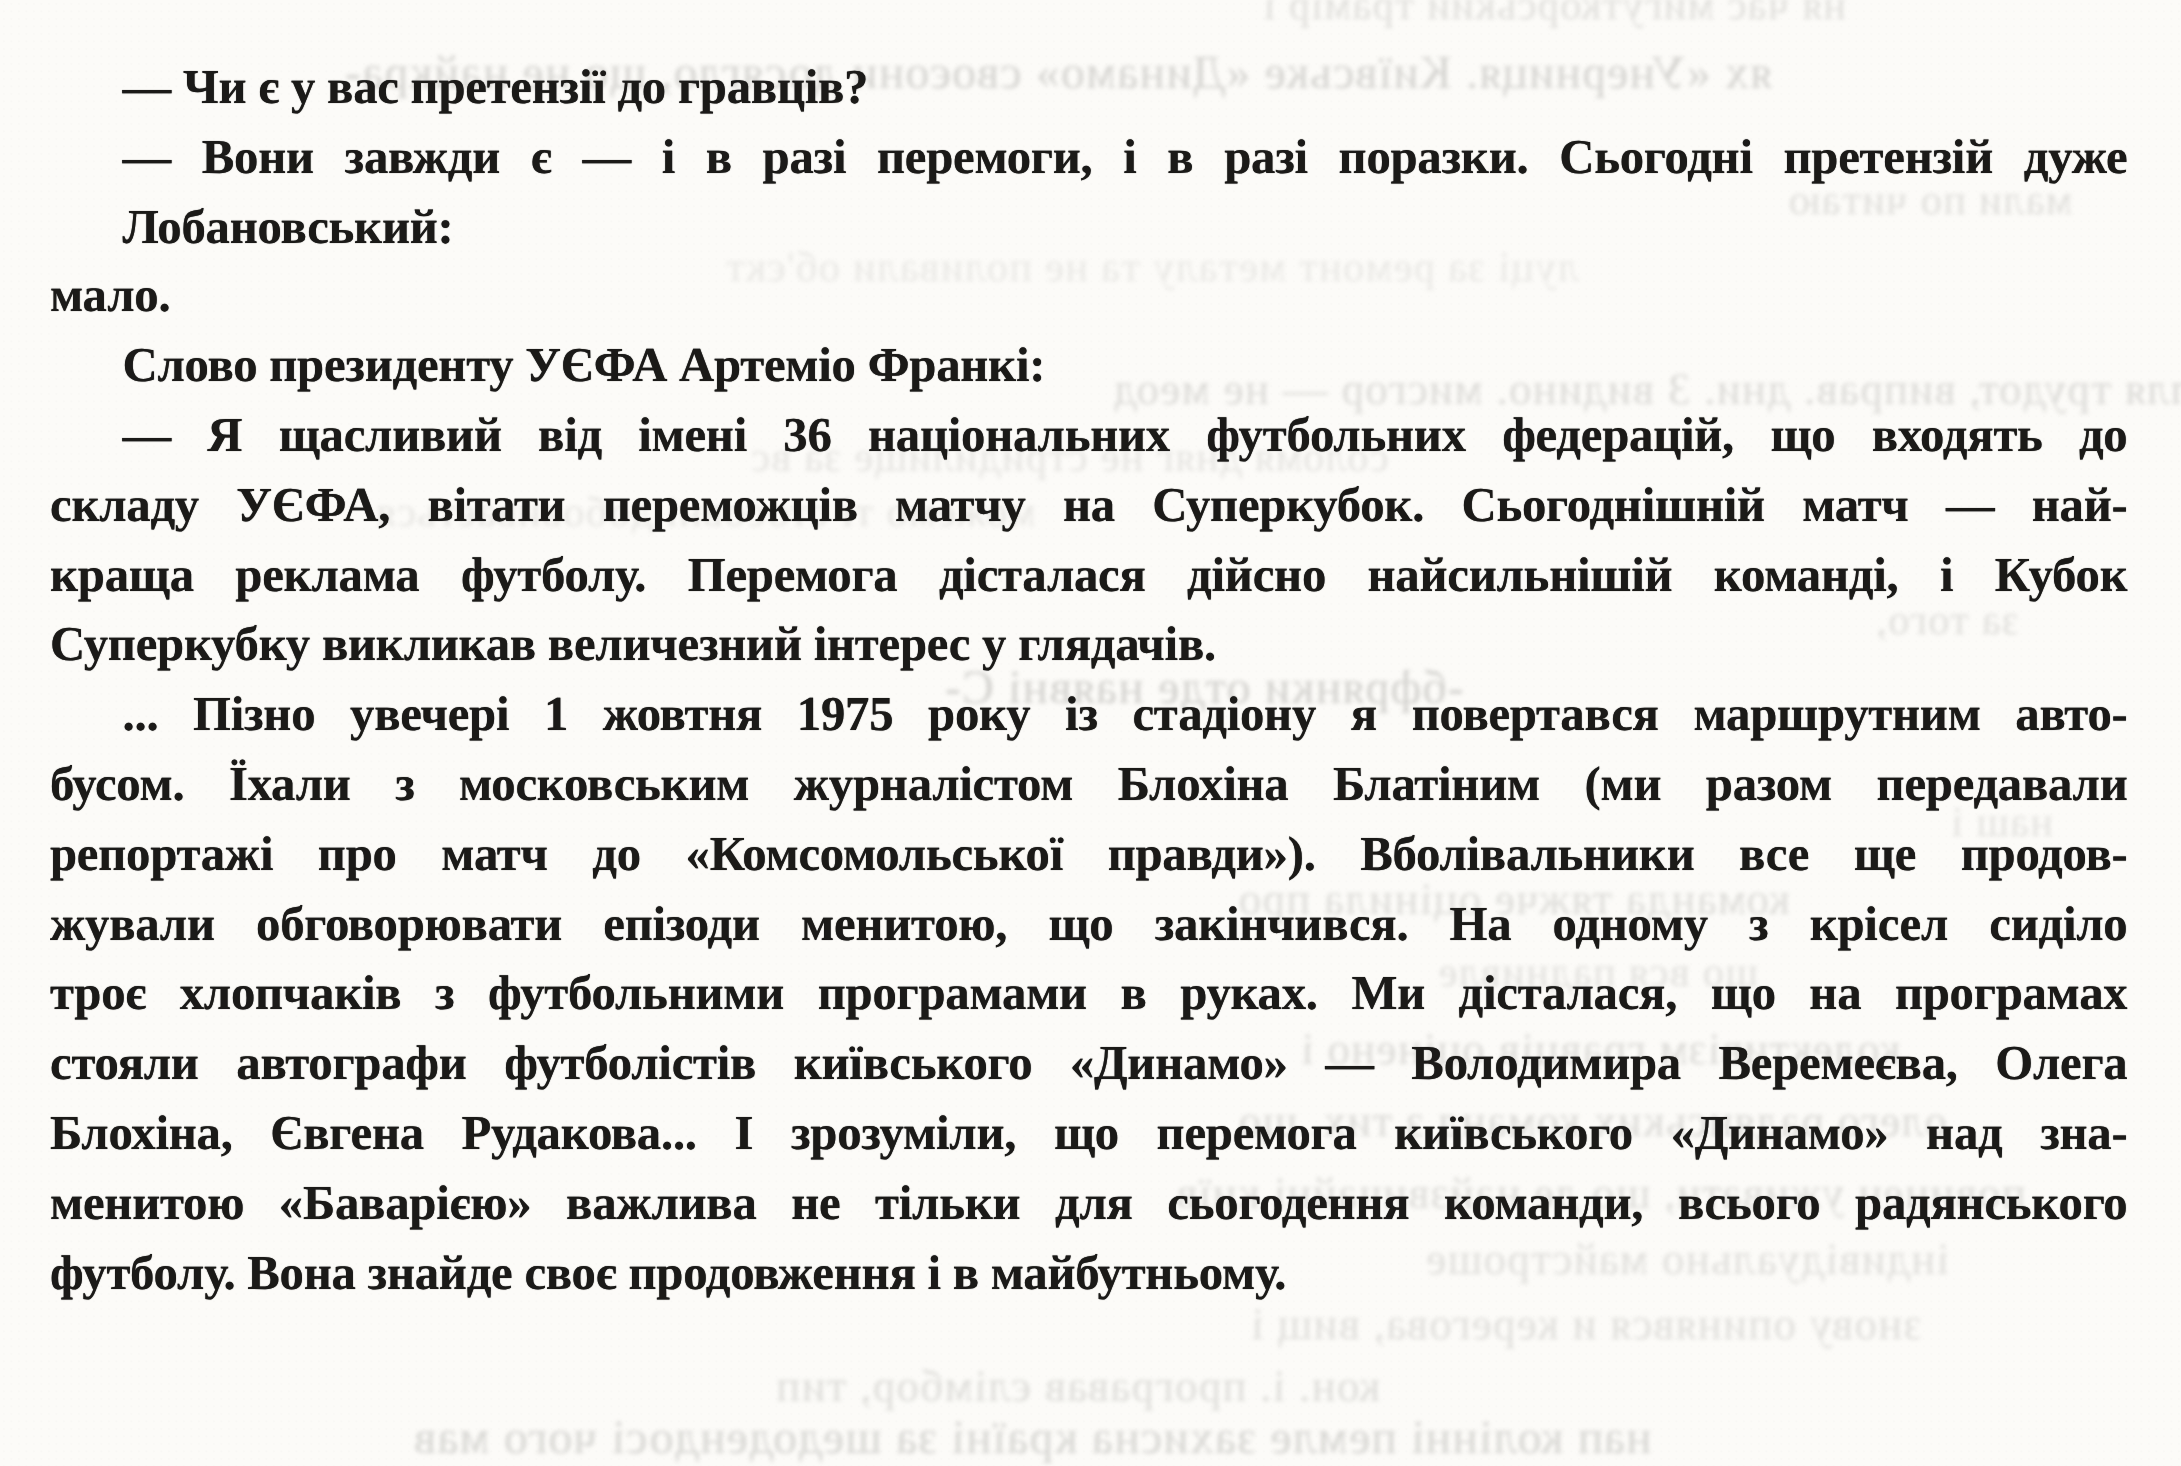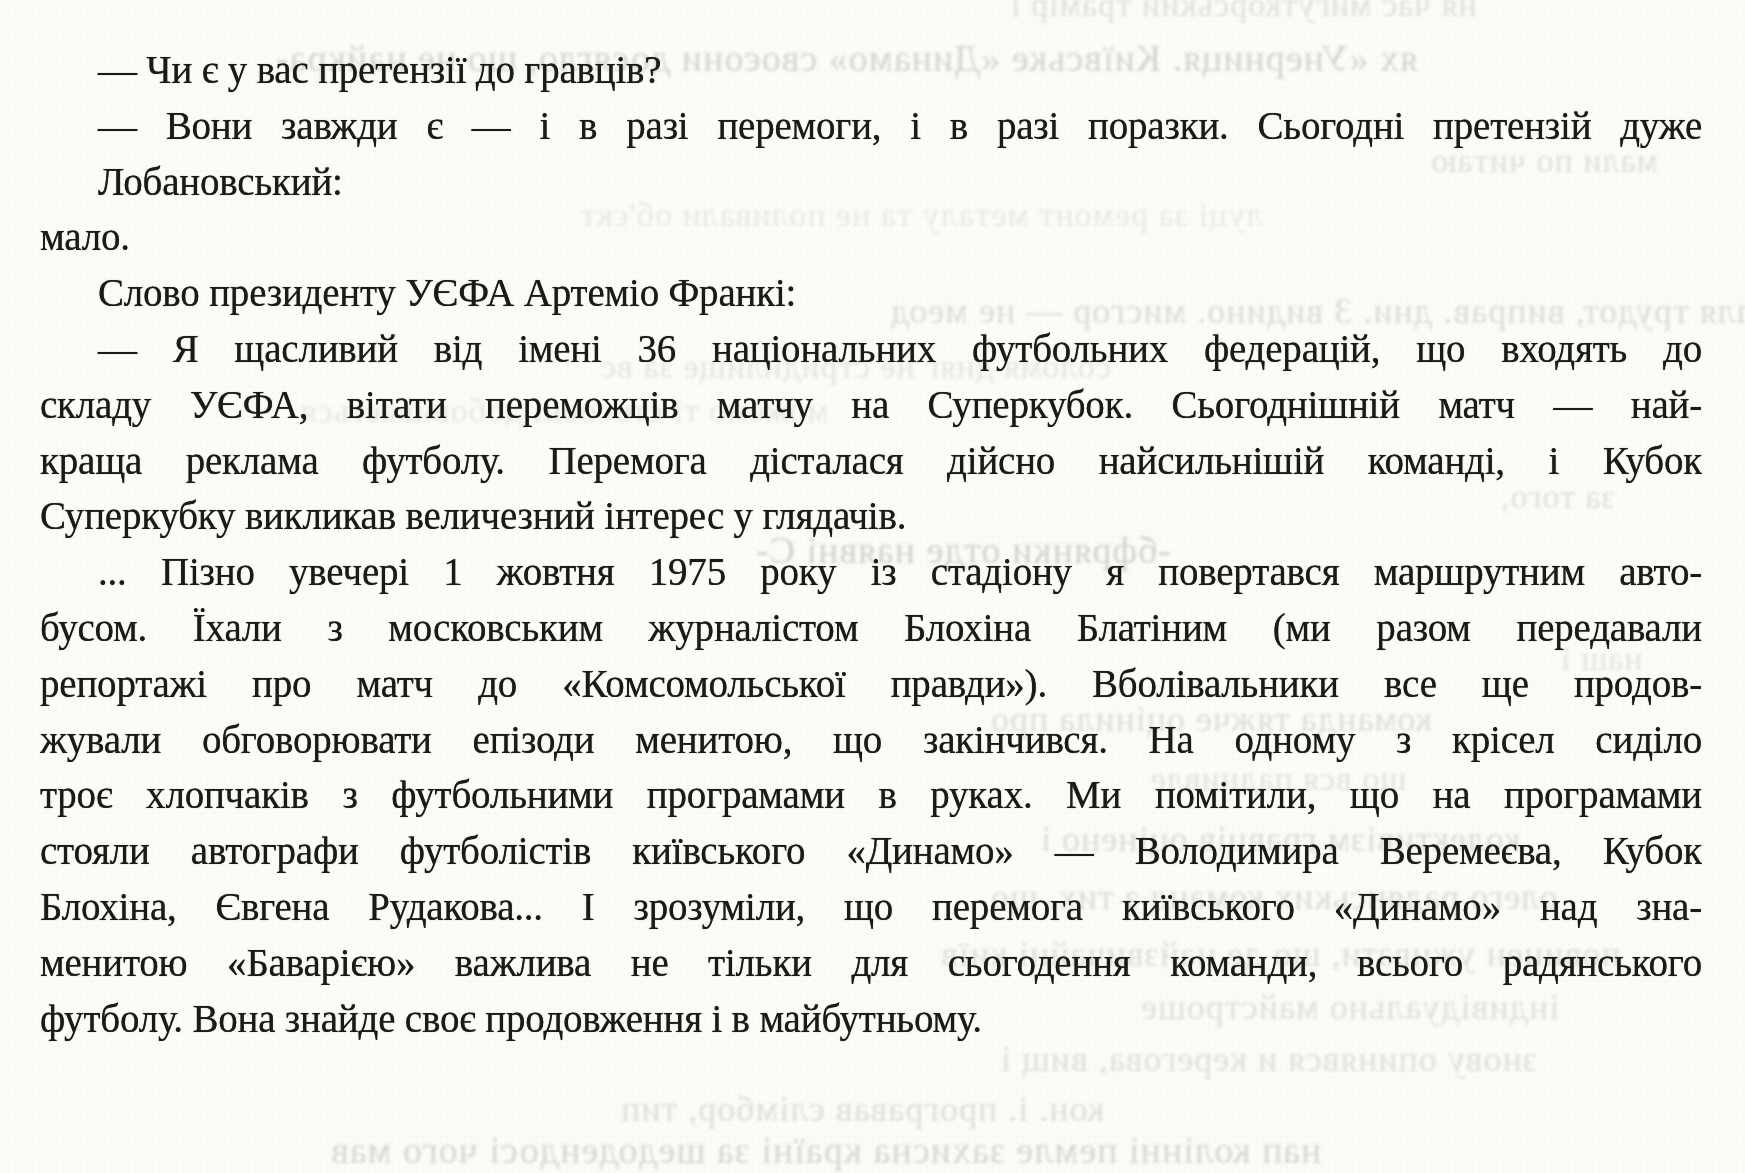--- a/index.html
+++ b/index.html
@@ -76,33 +76,33 @@
       <div class="bleed" style="left: 990px; top: 698px; font-size: 36px; opacity: 0.32; color: rgb(157, 156, 152);">команда тяжче оцінила про</div>
       <div class="bleed" style="left: 1150px; top: 760px; font-size: 34px; opacity: 0.28; color: rgb(157, 156, 152);">що вся паднивле</div>
       <div class="bleed" style="left: 1040px; top: 818px; font-size: 36px; opacity: 0.34; color: rgb(157, 156, 152);">колективізм гравців оцінено і</div>
       <div class="bleed" style="left: 990px; top: 876px; font-size: 36px; opacity: 0.34; color: rgb(157, 156, 152);">олего радянських команд з тих. що</div>
       <div class="bleed" style="left: 940px; top: 933px; font-size: 36px; opacity: 0.32; color: rgb(157, 156, 152);">повинен уживати, що де найзвичайні київ</div>
       <div class="bleed" style="left: 1140px; top: 986px; font-size: 36px; opacity: 0.3; color: rgb(157, 156, 152);">індивідуально майстроше</div>
       <div class="bleed" style="left: 1000px; top: 1038px; font-size: 36px; opacity: 0.3; color: rgb(157, 156, 152);">знову опинявся и керегова, вищ і</div>
       <div class="bleed" style="left: 620px; top: 1088px; font-size: 36px; opacity: 0.32; color: rgb(157, 156, 152);">кон. і. програвав єлімбор, тип</div>
       <div class="bleed" style="left: 330px; top: 1128px; font-size: 38px; opacity: 0.4; color: rgb(157, 156, 152);">нап колінні пемле захисна країні за шедодендосі чого мав</div>
     </div>
-  <div class="text-block" style="color: rgb(27, 26, 24);">
+  <div class="text-block" style="color: rgb(27, 26, 24); font-weight: bold;">
       <div class="line indent">— Чи є у вас претензії до гравців?</div>
       <div class="line indent just">— Вони завжди є — і в разі перемоги, і в разі поразки. Сьогодні претензій дуже</div>
       <div class="line indent">Лобановський:</div>
       <div class="line">мало.</div>
       <div class="line indent">Слово президенту УЄФА Артеміо Франкі:</div>
       <div class="line indent just">— Я щасливий від імені 36 національних футбольних федерацій, що входять до</div>
       <div class="line just">складу УЄФА, вітати переможців матчу на Суперкубок. Сьогоднішній матч — най-</div>
       <div class="line just">краща реклама футболу. Перемога дісталася дійсно найсильнішій команді, і Кубок</div>
       <div class="line">Суперкубку викликав величезний інтерес у глядачів.</div>
       <div class="line indent just">... Пізно увечері 1 жовтня 1975 року із стадіону я повертався маршрутним авто-</div>
       <div class="line just">бусом. Їхали з московським журналістом Блохіна Блатіним (ми разом передавали</div>
       <div class="line just">репортажі про матч до «Комсомольської правди»). Вболівальники все ще продов-</div>
       <div class="line just">жували обговорювати епізоди менитою, що закінчився. На одному з крісел сиділо</div>
-      <div class="line just">троє хлопчаків з футбольними програмами в руках. Ми помітили, що на програмами</div>
-      <div class="line just">стояли автографи футболістів київського «Динамо» — Володимира Веремеєва, Кубок</div>
+      <div class="line just">троє хлопчаків з футбольними програмами в руках. Ми дісталася, що на програмах</div>
+      <div class="line just">стояли автографи футболістів київського «Динамо» — Володимира Веремеєва, Олега</div>
       <div class="line just">Блохіна, Євгена Рудакова... І зрозуміли, що перемога київського «Динамо» над зна-</div>
       <div class="line just">менитою «Баварією» важлива не тільки для сьогодення команди, всього радянського</div>
       <div class="line">футболу. Вона знайде своє продовження і в майбутньому.</div>
     </div>
 </div>
 
 </body></html>

